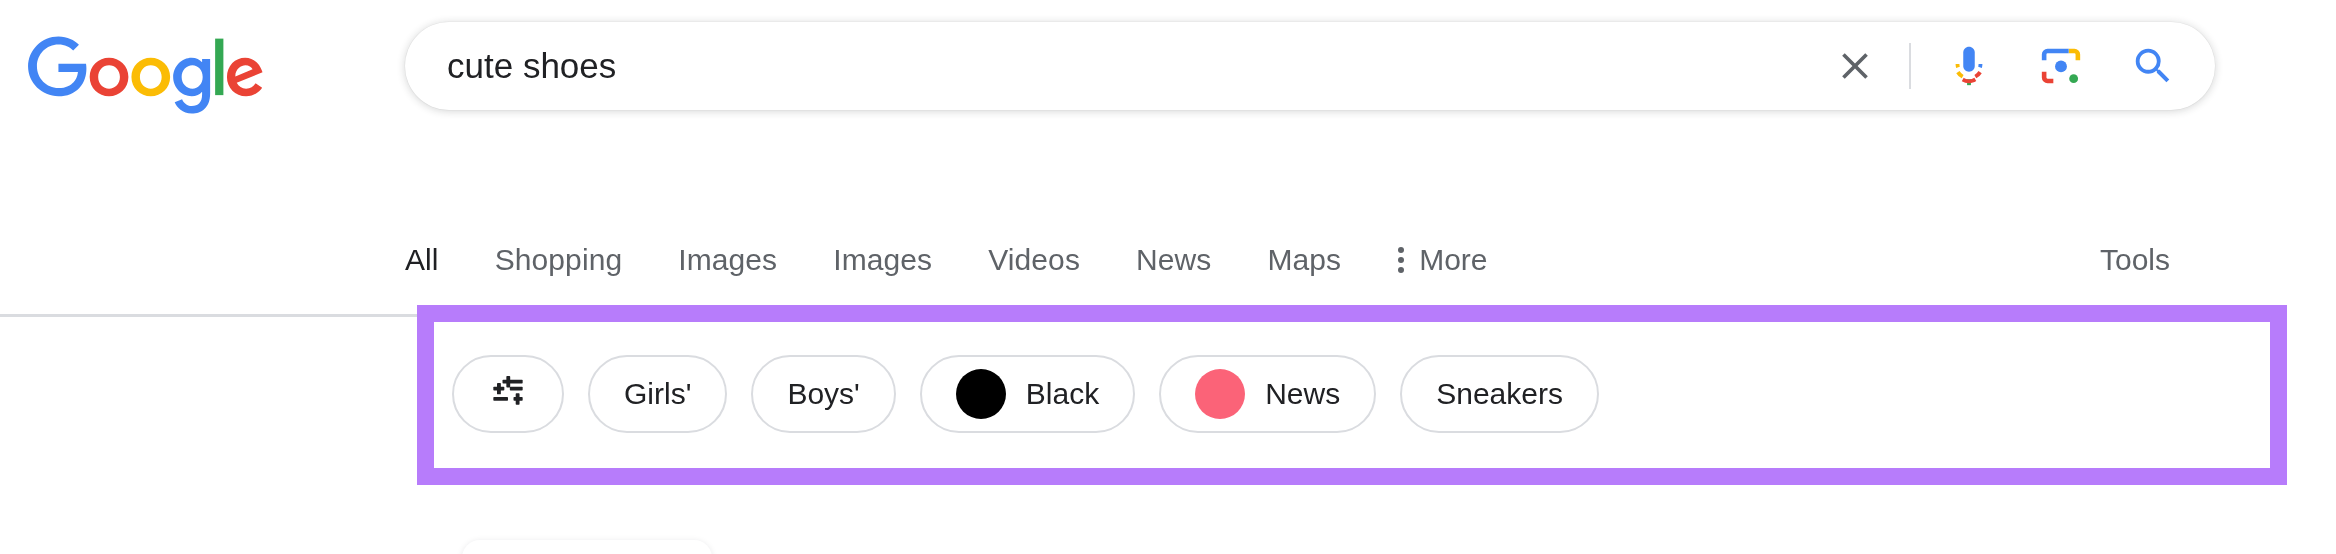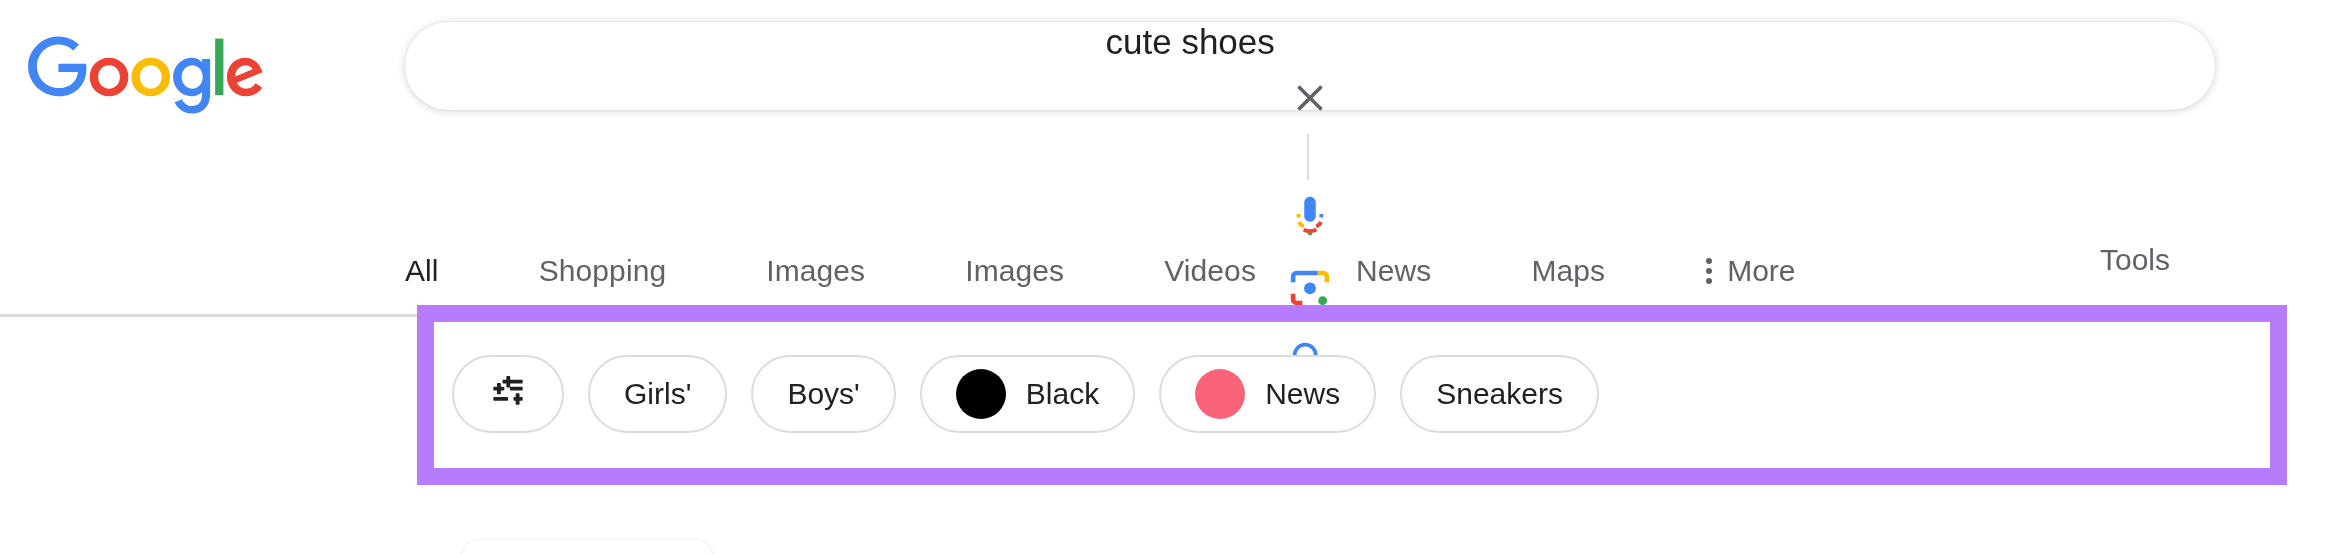--- a/index.html
+++ b/index.html
@@ -32,21 +32,20 @@
     left: 405px;
     top: 22px;
     width: 1810px;
     height: 88px;
     border-radius: 48px;
     background: #ffffff;
     box-shadow: 0 1px 8px rgba(32,33,36,0.20), 0 0 0 0.6px rgba(32,33,36,0.05);
     display: flex;
     align-items: center;
     box-sizing: border-box;
-    flex-direction: column;
   }
   #search-input-field {
     flex: 1 1 auto;
     border: none;
     outline: none;
     background: transparent;
     font-family: "Liberation Sans", sans-serif;
     font-size: 35px;
     color: #202124;
     padding: 0 0 0 42px;
@@ -79,22 +78,21 @@
   #lens-search-gap { flex: 0 0 auto; width: 20px; }
   #right-pad { flex: 0 0 auto; width: 26px; }
 
   
   #nav-tabs {
     position: absolute;
     left: 405px;
     top: 232px;
     height: 56px;
     display: flex;
-    align-items: flex-end;
-    gap: 44px;
+    align-items: center;
   }
   .nav-tab {
     font-size: 30px;
     color: #5f6368;
     white-space: nowrap;
     cursor: pointer;
     padding: 0;
     margin-right: 56px;
     letter-spacing: 0.1px;
   }

